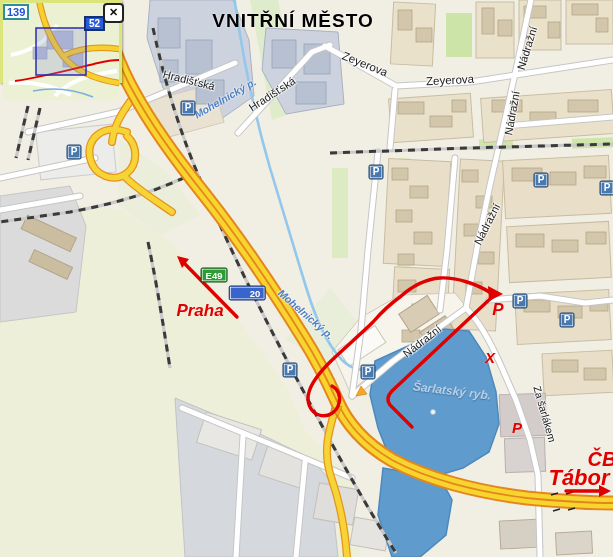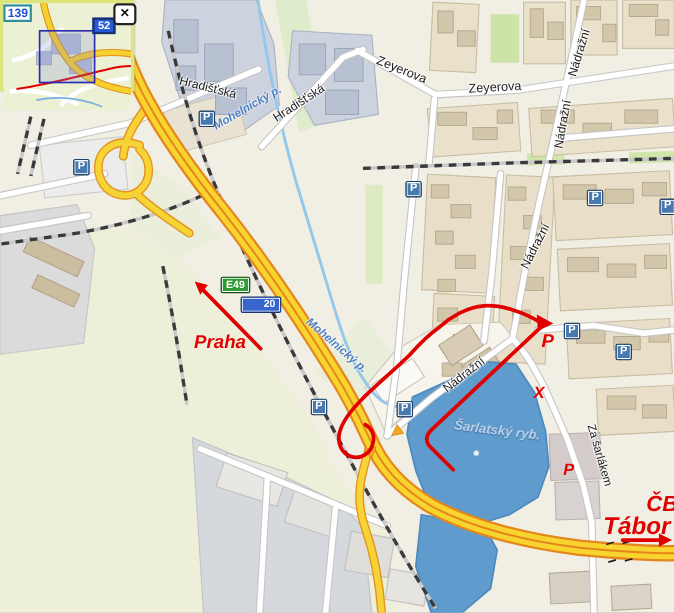--- a/index.html
+++ b/index.html
@@ -41,20 +41,21 @@
     background:#4879ae;border:1px solid #1d4166;border-radius:2px;
     box-shadow:inset 0 0 0 1px #fff;
     color:#fff;font-size:10px;font-weight:bold;line-height:11px;text-align:center;
   }
   
   .shield{
     position:absolute;transform:translate(-50%,-50%);
     font-size:9.5px;font-weight:bold;color:#fff;text-align:left;
     border-radius:2px;padding:1px 4px;line-height:11px;
     box-shadow:inset 0 0 0 1px #fff;
+    margin-top:16px;
   }
   .shield.green{background:#2f9b35;border:1px solid #0c4f12;}
   .shield.blue{background:#3865cc;border:1px solid #16336f;}
   
   .minimap{
     position:absolute;left:0;top:0;width:122px;height:83px;
     background:#ecf1d4;border:3px solid #dce57c;box-sizing:border-box;
     box-shadow:1px 1px 2px rgba(0,0,0,.35);
     text-decoration:underline;
   }
@@ -272,20 +273,21 @@
       <path d="M332,386 C338,389 341,396 339,403 C337,412 328,418 319,415 C310,412 306,402 309,392 C312,381 322,370 330,362 C340,352 362,333 373,322 C380,314 390,304 400,297 C410,288 425,279 440,278 C456,277 477,284 491,293"></path>
       <path d="M491,298 L392,391 Q385,398 390,405 L412,427"></path>
       <path d="M237,317 L185,264"></path>
       <path d="M566,491 L600,491"></path>
     </g>
     <polygon points="503,294 488,286 489,301" fill="#e00000"></polygon>
     <polygon points="177,256 189,259 182,268" fill="#e00000"></polygon>
     <polygon points="611,491 599,485 599,497" fill="#e00000"></polygon>
   </svg>
 
+  <div class="district-title">VNITŘNÍ MĚSTO</div>
   <div id="street-layer">
       <div class="lbl street-label" style="left: 189px; top: 80px; font-size: 11px; transform: translate(-50%, -50%) rotate(14deg);">Hradišťská</div>
       <div class="lbl street-label" style="left: 272px; top: 94px; font-size: 11px; transform: translate(-50%, -50%) rotate(-33deg);">Hradišťská</div>
       <div class="lbl street-label" style="left: 365px; top: 64px; font-size: 11.5px; transform: translate(-50%, -50%) rotate(22deg);">Zeyerova</div>
       <div class="lbl street-label" style="left: 450px; top: 80px; font-size: 11.5px; transform: translate(-50%, -50%) rotate(-3deg);">Zeyerova</div>
       <div class="lbl street-label" style="left: 527px; top: 48px; font-size: 11px; transform: translate(-50%, -50%) rotate(-73deg);">Nádražní</div>
       <div class="lbl street-label" style="left: 512px; top: 113px; font-size: 11px; transform: translate(-50%, -50%) rotate(-80deg);">Nádražní</div>
       <div class="lbl street-label" style="left: 487px; top: 224px; font-size: 11px; transform: translate(-50%, -50%) rotate(-63deg);">Nádražní</div>
       <div class="lbl street-label" style="left: 422px; top: 341px; font-size: 11px; transform: translate(-50%, -50%) rotate(-38deg);">Nádražní</div>
       <div class="lbl street-label" style="left: 545px; top: 414px; font-size: 10.5px; transform: translate(-50%, -50%) rotate(74deg);">Za šarlákem</div>
@@ -309,21 +311,21 @@
       <div class="lbl p-icon" style="left: 376px; top: 172px;">P</div>
       <div class="lbl p-icon" style="left: 541px; top: 180px;">P</div>
       <div class="lbl p-icon" style="left: 607px; top: 188px;">P</div>
       <div class="lbl p-icon" style="left: 520px; top: 301px;">P</div>
       <div class="lbl p-icon" style="left: 567px; top: 320px;">P</div>
       <div class="lbl p-icon" style="left: 290px; top: 370px;">P</div>
       <div class="lbl p-icon" style="left: 368px; top: 372px;">P</div>
     </div>
   <div id="shield-layer">
       <div class="lbl shield green" style="left: 214px; top: 259px;">E49</div>
-      <div class="lbl shield blue" style="left: 237px; top: 277px; padding-left: 20px;">20</div>
+      <div class="lbl shield blue" style="left: 247px; top: 277px; padding-left: 20px;">20</div>
     </div>
 
   <div class="minimap">
     <svg width="116" height="97" viewBox="0 0 116 97">
       <rect width="116" height="97" fill="#ecf1d4"></rect>
       <g fill="none" stroke="#ffffff" stroke-width="4">
         <path d="M8,52 C28,48 44,38 54,22"></path>
         <path d="M52,93 C66,78 84,72 114,68"></path>
         <path d="M6,80 C28,78 48,82 68,92"></path>
       </g>

